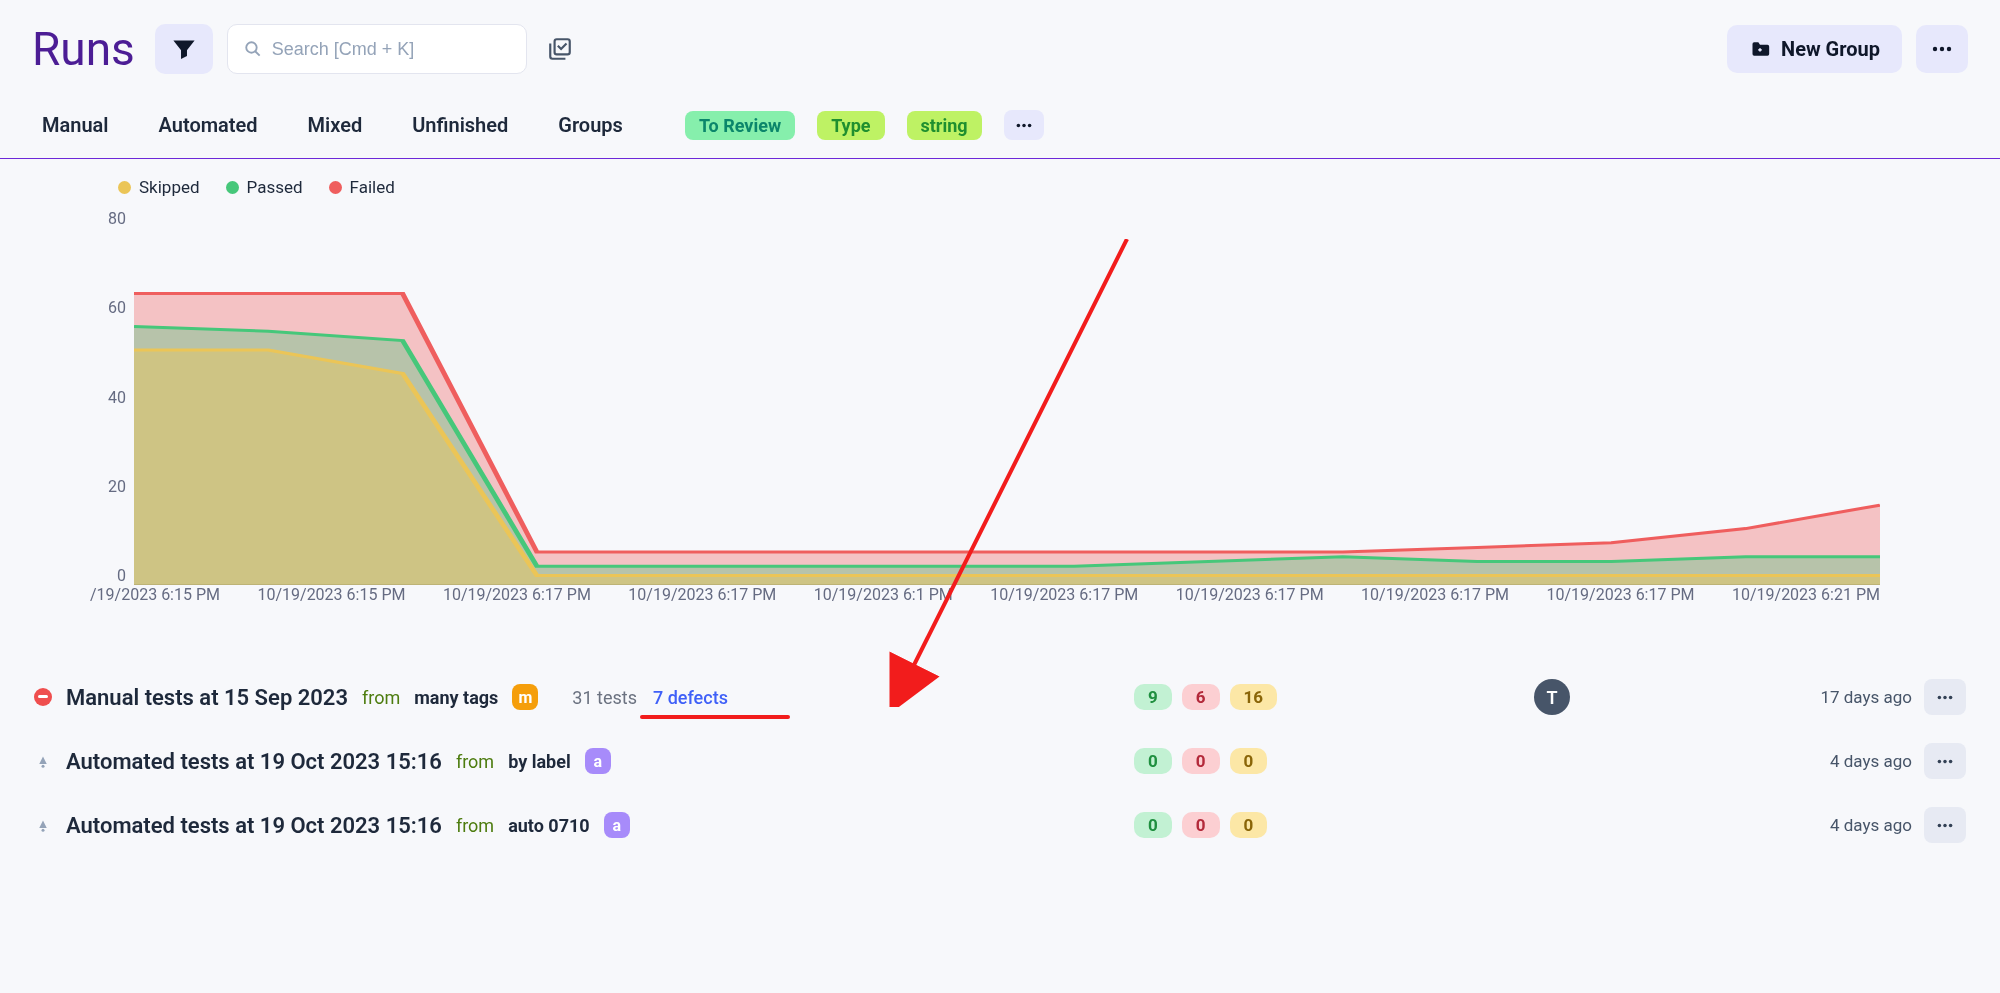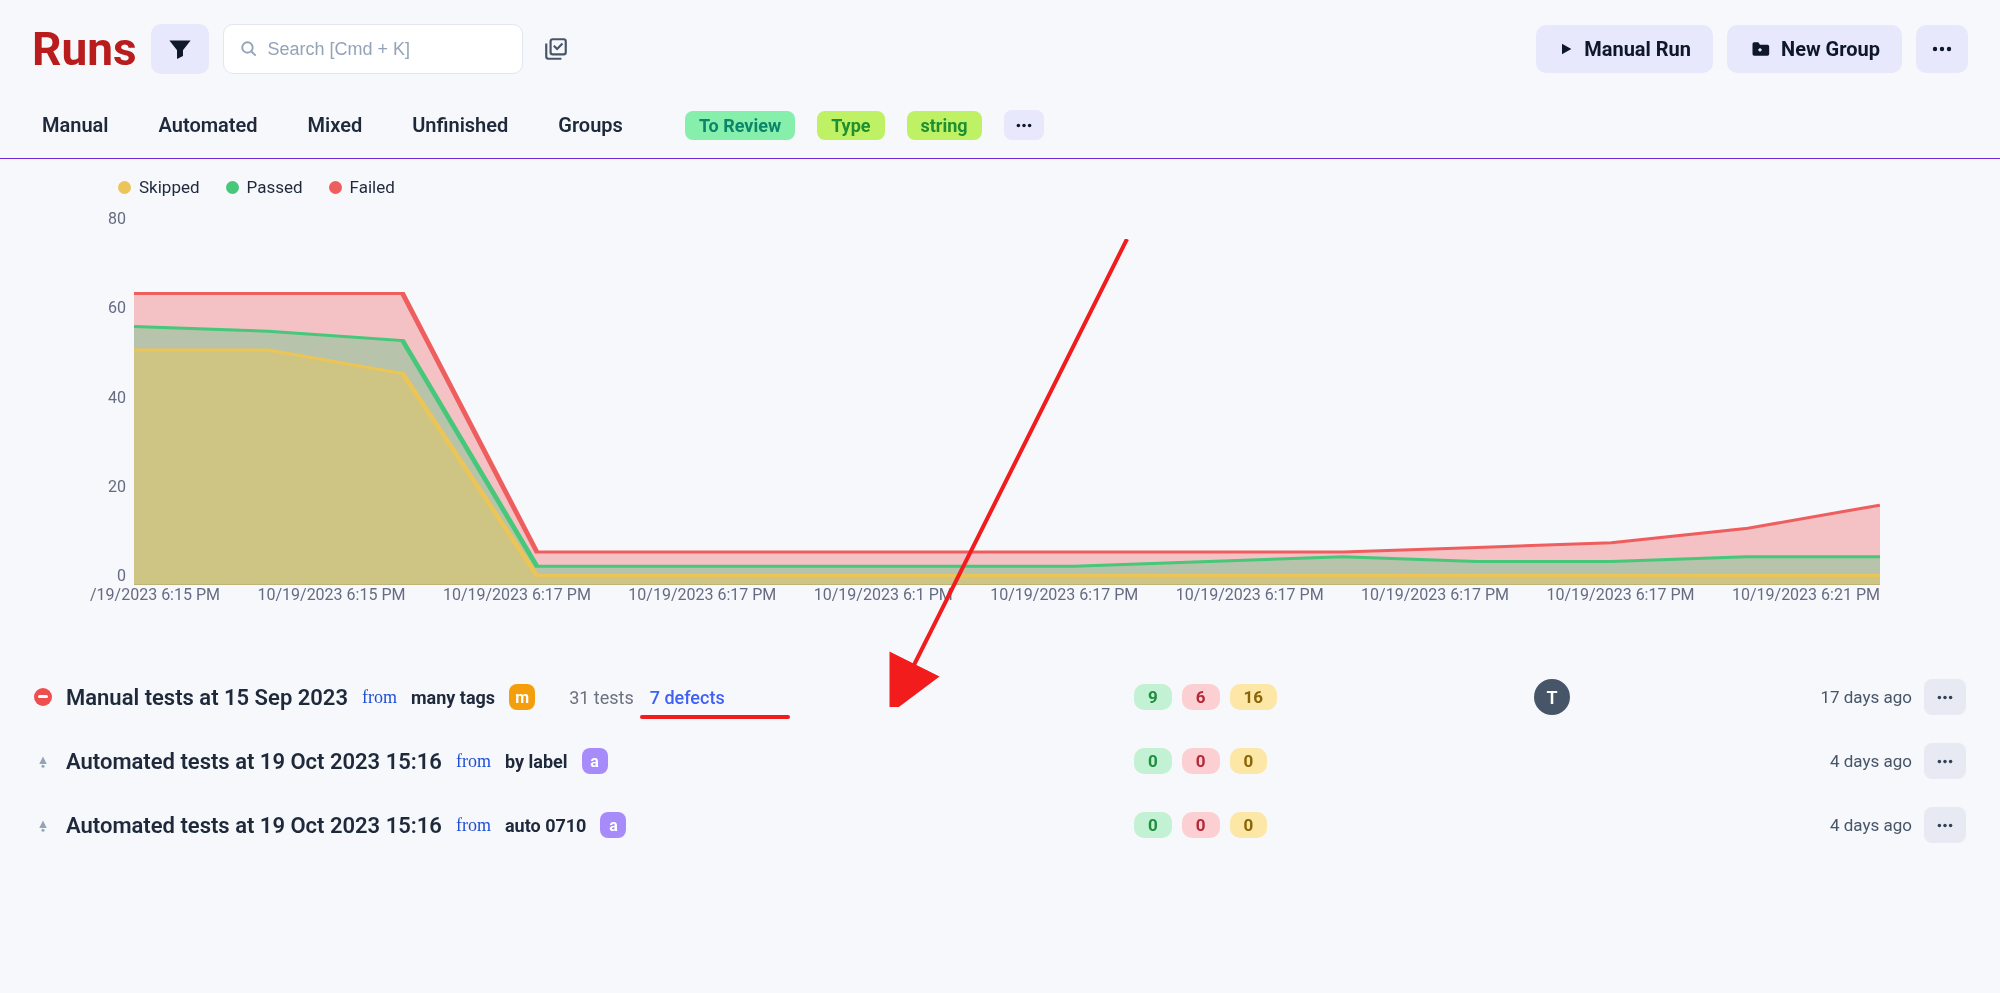--- a/index.html
+++ b/index.html
@@ -14,22 +14,23 @@
 
 .header {
   display: flex;
   align-items: center;
   padding: 22px 32px 20px 32px;
   gap: 14px;
 }
 
 .page-title {
   font-size: 46px;
-  font-weight: 700;
-  color: #b91c1c;
+  font-weight: 400;
+  color: #4c1d95;
+  margin-right: 6px;
 }
 
 .filter-btn {
   width: 58px;
   height: 50px;
   background: #e7e8fc;
   border-radius: 10px;
   display: flex;
   align-items: center;
   justify-content: center;
@@ -212,22 +213,21 @@
 .status-auto-icon svg { display: block; }
 
 .run-title {
   font-size: 22px;
   font-weight: 600;
   color: #1e293b;
 }
 
 .from-label {
   font-size: 18px;
-  color: #1d4ed8;
-  font-family: Liberation Serif, serif;
+  color: #4d7c0f;
 }
 .from-tags {
   font-size: 18px;
   font-weight: 700;
   color: #1e293b;
 }
 
 .tag-badge {
   width: 26px;
   height: 26px;
@@ -331,26 +331,20 @@
   <div class="copy-icon-wrap">
     <svg class="icon-svg" width="26" height="26" viewBox="0 0 24 24" fill="none" stroke="#475569" stroke-width="2">
       <rect x="7" y="3" width="14" height="14" rx="2"></rect>
         <path d="M3 7v12a2 2 0 0 0 2 2h12"></path>
         <path d="m10 9 3 3 5-5"></path>
     </svg>
   </div>
 
   <div class="header-spacer"></div>
 
-  <div class="btn btn-primary">
-    <svg class="icon-svg" width="16" height="16" viewBox="0 0 24 24" fill="#0f172a">
-        <path d="M6 4l14 8-14 8z"></path>
-      </svg>
-    <span>Manual Run</span>
-  </div>
 
   <div class="btn btn-secondary">
     <svg class="icon-svg" width="22" height="20" viewBox="0 0 24 24" fill="#0f172a">
         <path d="M3 6a2 2 0 0 1 2-2h5l2 3h9a2 2 0 0 1 2 2v9a2 2 0 0 1-2 2H5a2 2 0 0 1-2-2z"></path>
         <path d="M12 11v4M10 13h4" stroke="#e7e8fc" stroke-width="2"></path>
       </svg>
     <span>New Group</span>
   </div>
 
   <div class="btn btn-more">

